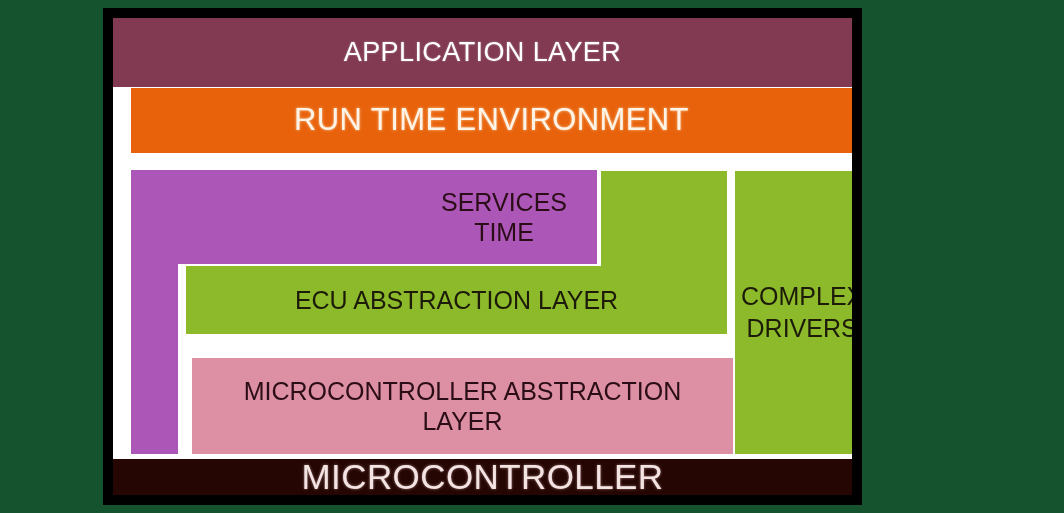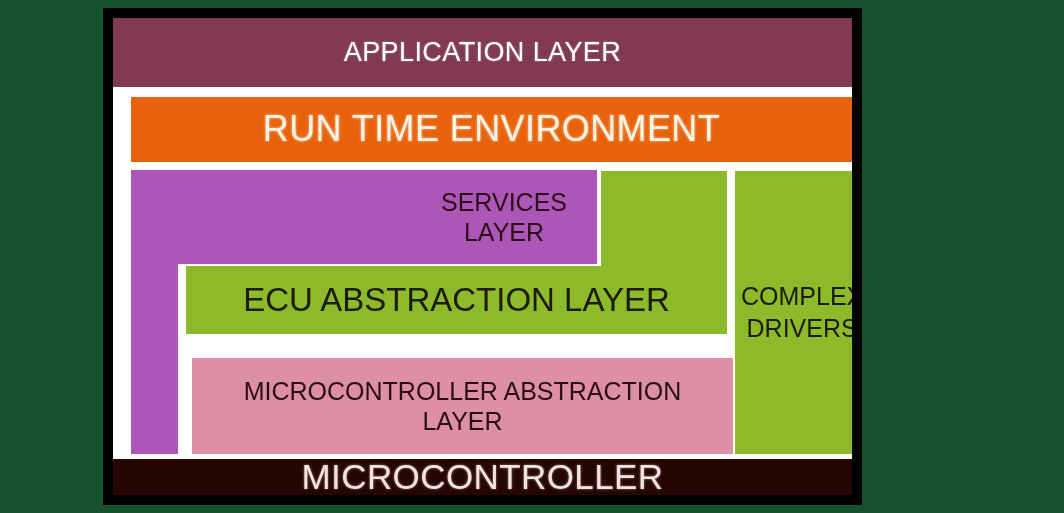--- a/index.html
+++ b/index.html
@@ -65,26 +65,26 @@
     background: #813a51;
     color: #ffffff;
     font-size: 27px;
     letter-spacing: 0.4px;
     text-shadow: 0 0 2px rgba(255,255,255,0.45);
   }
 
   
   .rte-layer {
     left: 18px;
-    top: 79px;
+    top: 70px;
     width: 721px;
     height: 65px;
     background: #e8620c;
     color: #fdf3e6;
-    font-size: 36px;
+    font-size: 31px;
     letter-spacing: 0.4px;
     text-shadow: 0 0 3px rgba(255,230,190,0.75);
   }
 
   
   .middle {
     position: absolute;
     left: 0px;
     top: 152px;
     width: 739px;
@@ -139,21 +139,21 @@
 
   
   .ecu-layer {
     position: absolute;
     left: 73px;
     top: 96px;
     width: 541px;
     height: 68px;
     background: #8cba2a;
     color: #1c1a08;
-    font-size: 33px;
+    font-size: 25px;
     display: flex;
     align-items: center;
     justify-content: center;
     text-align: center;
   }
 
   
   .mcal-layer {
     position: absolute;
     left: 79px;
@@ -228,21 +228,21 @@
 
       <div class="middle">
 
         <div class="bsw-purple-top"></div>
 
         <div class="bsw-purple-leg"></div>
 
         <div class="green-mid-upper"></div>
 
         <div class="services-layer">SERVICES
-LAYER</div>
+TIME</div>
 
         <div class="ecu-layer">ECU ABSTRACTION LAYER</div>
 
         <div class="mcal-layer">MICROCONTROLLER ABSTRACTION
 LAYER</div>
 
         <div class="complex-drivers">
           <span class="cd-text">COMPLEX
 DRIVERS</span>
         </div>

